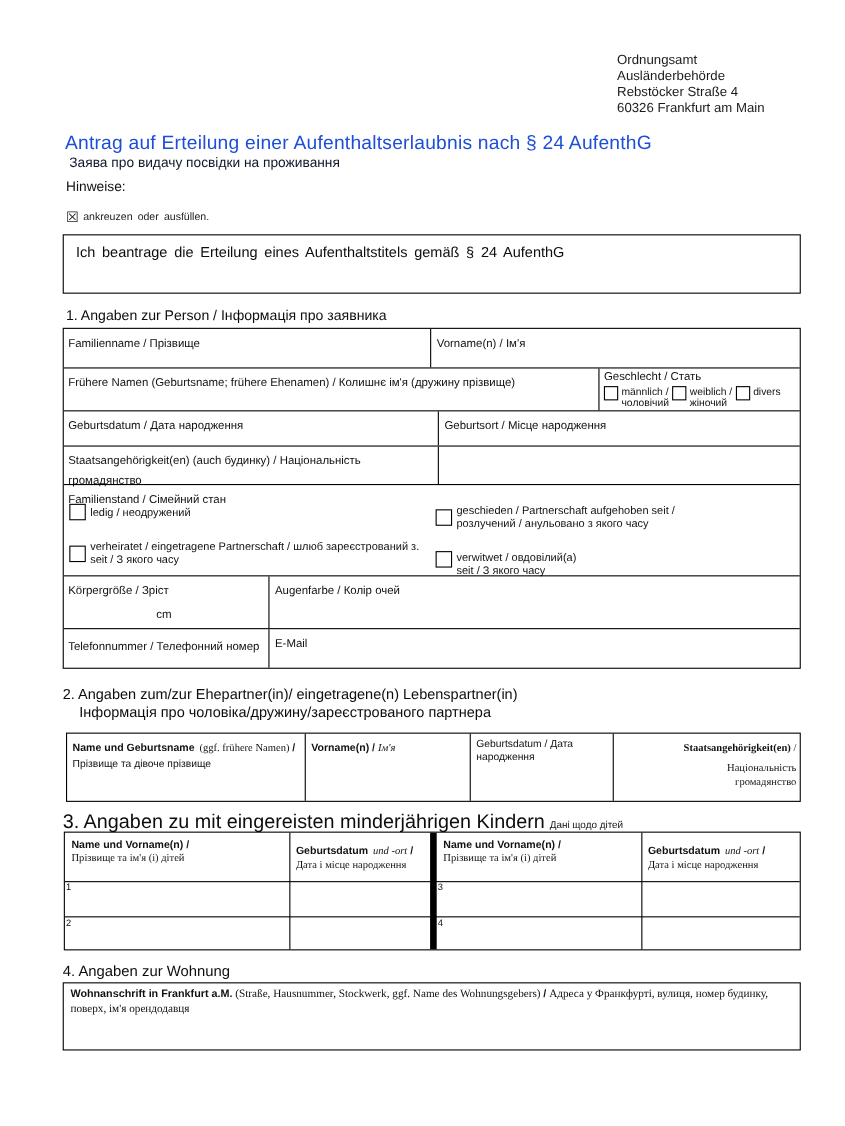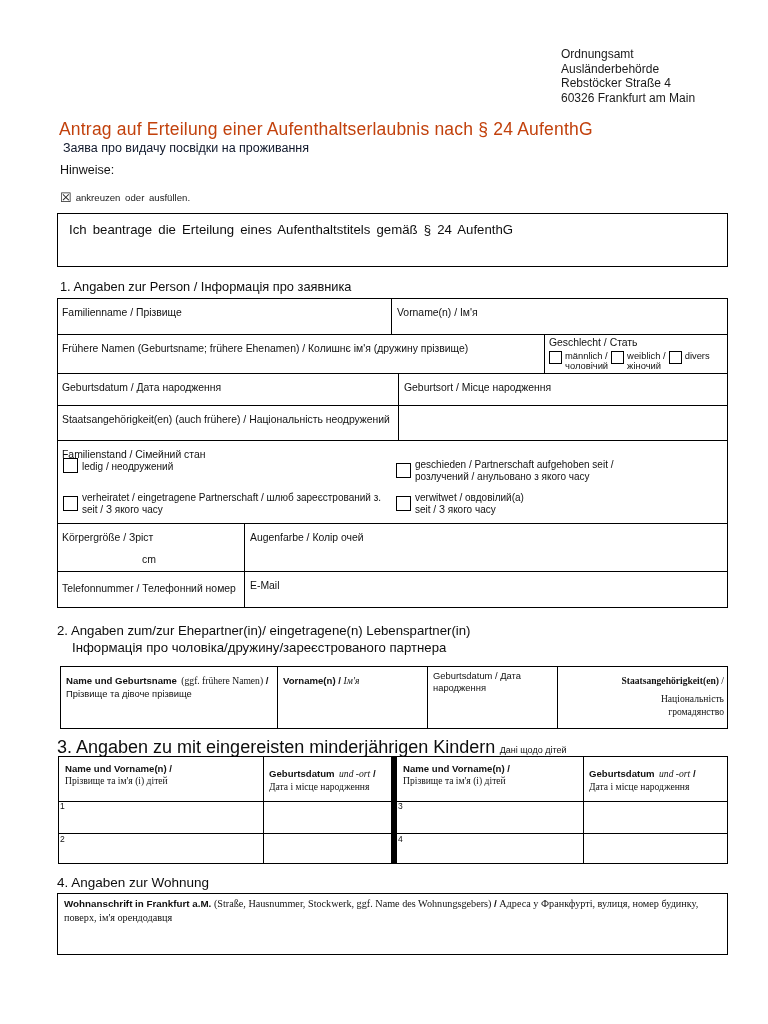--- a/index.html
+++ b/index.html
@@ -5,21 +5,21 @@
   * { margin:0; padding:0; box-sizing:border-box; }
   html,body { background:#ffffff; }
   body { font-family:"Liberation Sans", sans-serif; color:#111; }
   .page { position:relative; width:768px; height:1024px; background:#fff; overflow:hidden; }
   .abs { position:absolute; }
 
   
   .addr { left:561px; top:47px; font-size:12px; line-height:14.5px; color:#1a1a1a; }
 
   
-  .title-de { left:59px; top:119px; font-size:17.5px; letter-spacing:.2px; color:#c2410c; }
+  .title-de { left:59px; top:119px; font-size:17.5px; letter-spacing:.2px; color:#1d4ed8; }
   .title-uk { left:63px; top:141px; font-size:12.5px; color:#0f172a; }
 
   
   .notes-h { left:60px; top:163px; font-size:12.5px; }
   .notes-l1 { left:60px; top:180px; width:672px; font-size:9.6px; word-spacing:2.5px; color:#222; }
   .notes-l2 { left:60px; top:192px; font-size:9.6px; word-spacing:2px; color:#222; display:flex; align-items:center; gap:4px; }
   .cbx-glyph { font-size:13px; line-height:10px; }
 
   
   .stmt { left:57px; top:213px; width:671px; height:54px; border:1.6px solid #000; padding:6px 11px; font-size:13.2px; line-height:19px; word-spacing:2.5px; color:#0d0d0d; }
@@ -119,21 +119,21 @@
         <span class="lbl">Geburtsdatum / Дата народження</span>
       </div>
       <div class="vdiv" style="left:340px;"></div>
       <div class="abs" style="left:346px; top:3px; right:2px;">
         <span class="lbl">Geburtsort / Місце народження</span>
       </div>
     </div>
 
     <div class="t1row" style="top:106px; height:35px;">
       <div class="abs" style="left:4px; top:3px; width:330px;">
-        <span class="lbl">Staatsangehörigkeit(en) (auch frühere) / Національність   неодружений</span>
+        <span class="lbl">Staatsangehörigkeit(en) (auch будинку) / Національність   громадянство</span>
       </div>
       <div class="vdiv" style="left:340px;"></div>
       <div class="abs" style="left:346px; top:0; right:0; height:100%;"></div>
     </div>
 
     <div class="t1row" style="top:141px; height:83px;">
       <div class="abs" style="left:4px; top:3px;">
         <span class="lbl">Familienstand / Сімейний стан</span>
       </div>
       <div class="abs cbrow" style="left:5px; top:17px; width:320px;">
@@ -143,21 +143,21 @@
       <div class="abs cbrow" style="left:338px; top:17px; width:330px;">
         <span class="cb" style="width:15px;height:15px;"></span>
         <span class="cbl" style="font-size:10px; line-height:11.5px; margin-top:1px;"><span>geschieden / Partnerschaft aufgehoben seit /</span><br><span>розлучений / анульовано з якого часу</span></span>
       </div>
       <div class="abs cbrow" style="left:5px; top:50px; width:330px;">
         <span class="cb" style="width:15px;height:15px;"></span>
         <span class="cbl" style="font-size:10px; line-height:11.5px; margin-top:1px;"><span>verheiratet / eingetragene Partnerschaft / шлюб зареєстрований з.</span><br><span>seit / З якого часу</span></span>
       </div>
       <div class="abs cbrow" style="left:338px; top:50px; width:330px;">
         <span class="cb" style="width:15px;height:15px;"></span>
-        <span class="cbl" style="font-size:10px; line-height:11.5px; margin-top:1px;"><span>verwitwet / овдовілий(а)</span><br><span>seit / З якого часу</span></span>
+        <span class="cbl" style="font-size:10px; line-height:11.5px; margin-top:11px;"><span>verwitwet / овдовілий(а)</span><br><span>seit / З якого часу</span></span>
       </div>
     </div>
 
     <div class="t1row" style="top:224px; height:48px;">
       <div class="abs" style="left:4px; top:3px; width:178px; height:100%;">
         <span class="lbl">Körpergröße / Зріст</span>
         <div class="cm" style="position:absolute; left:80px; top:26px;">cm</div>
       </div>
       <div class="vdiv" style="left:186px;"></div>
       <div class="abs" style="left:192px; top:3px; right:2px; height:100%;">

